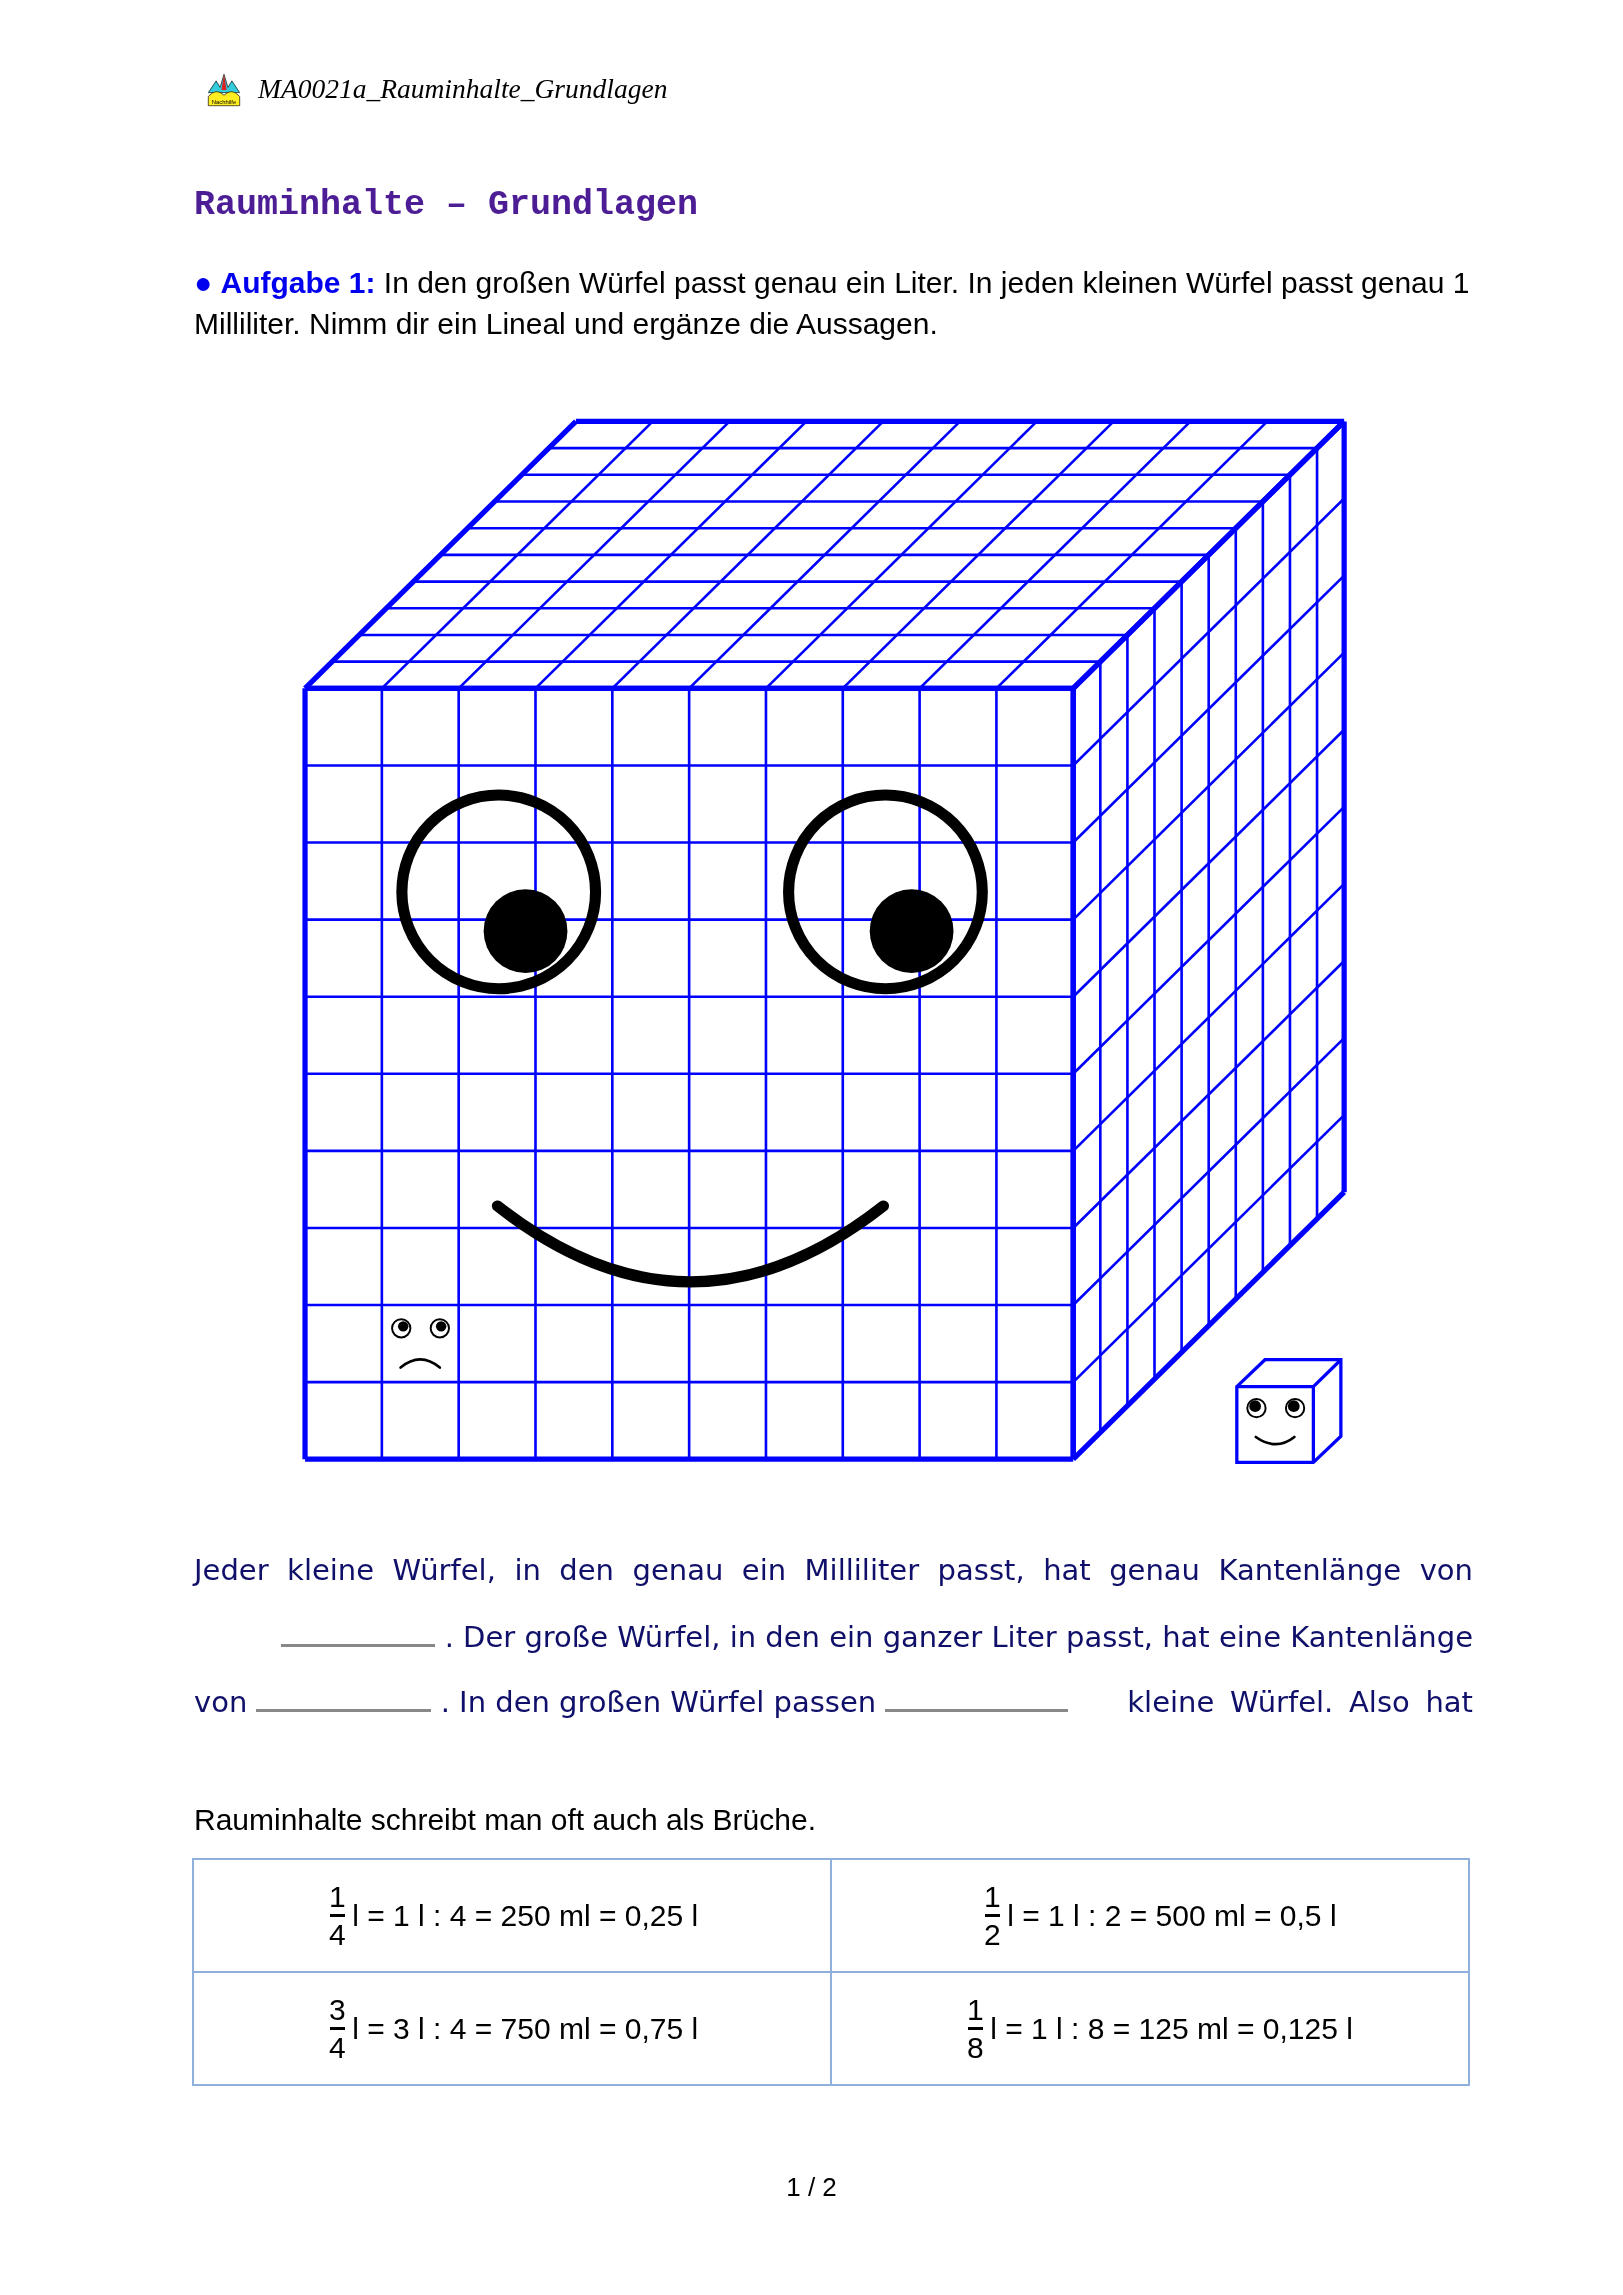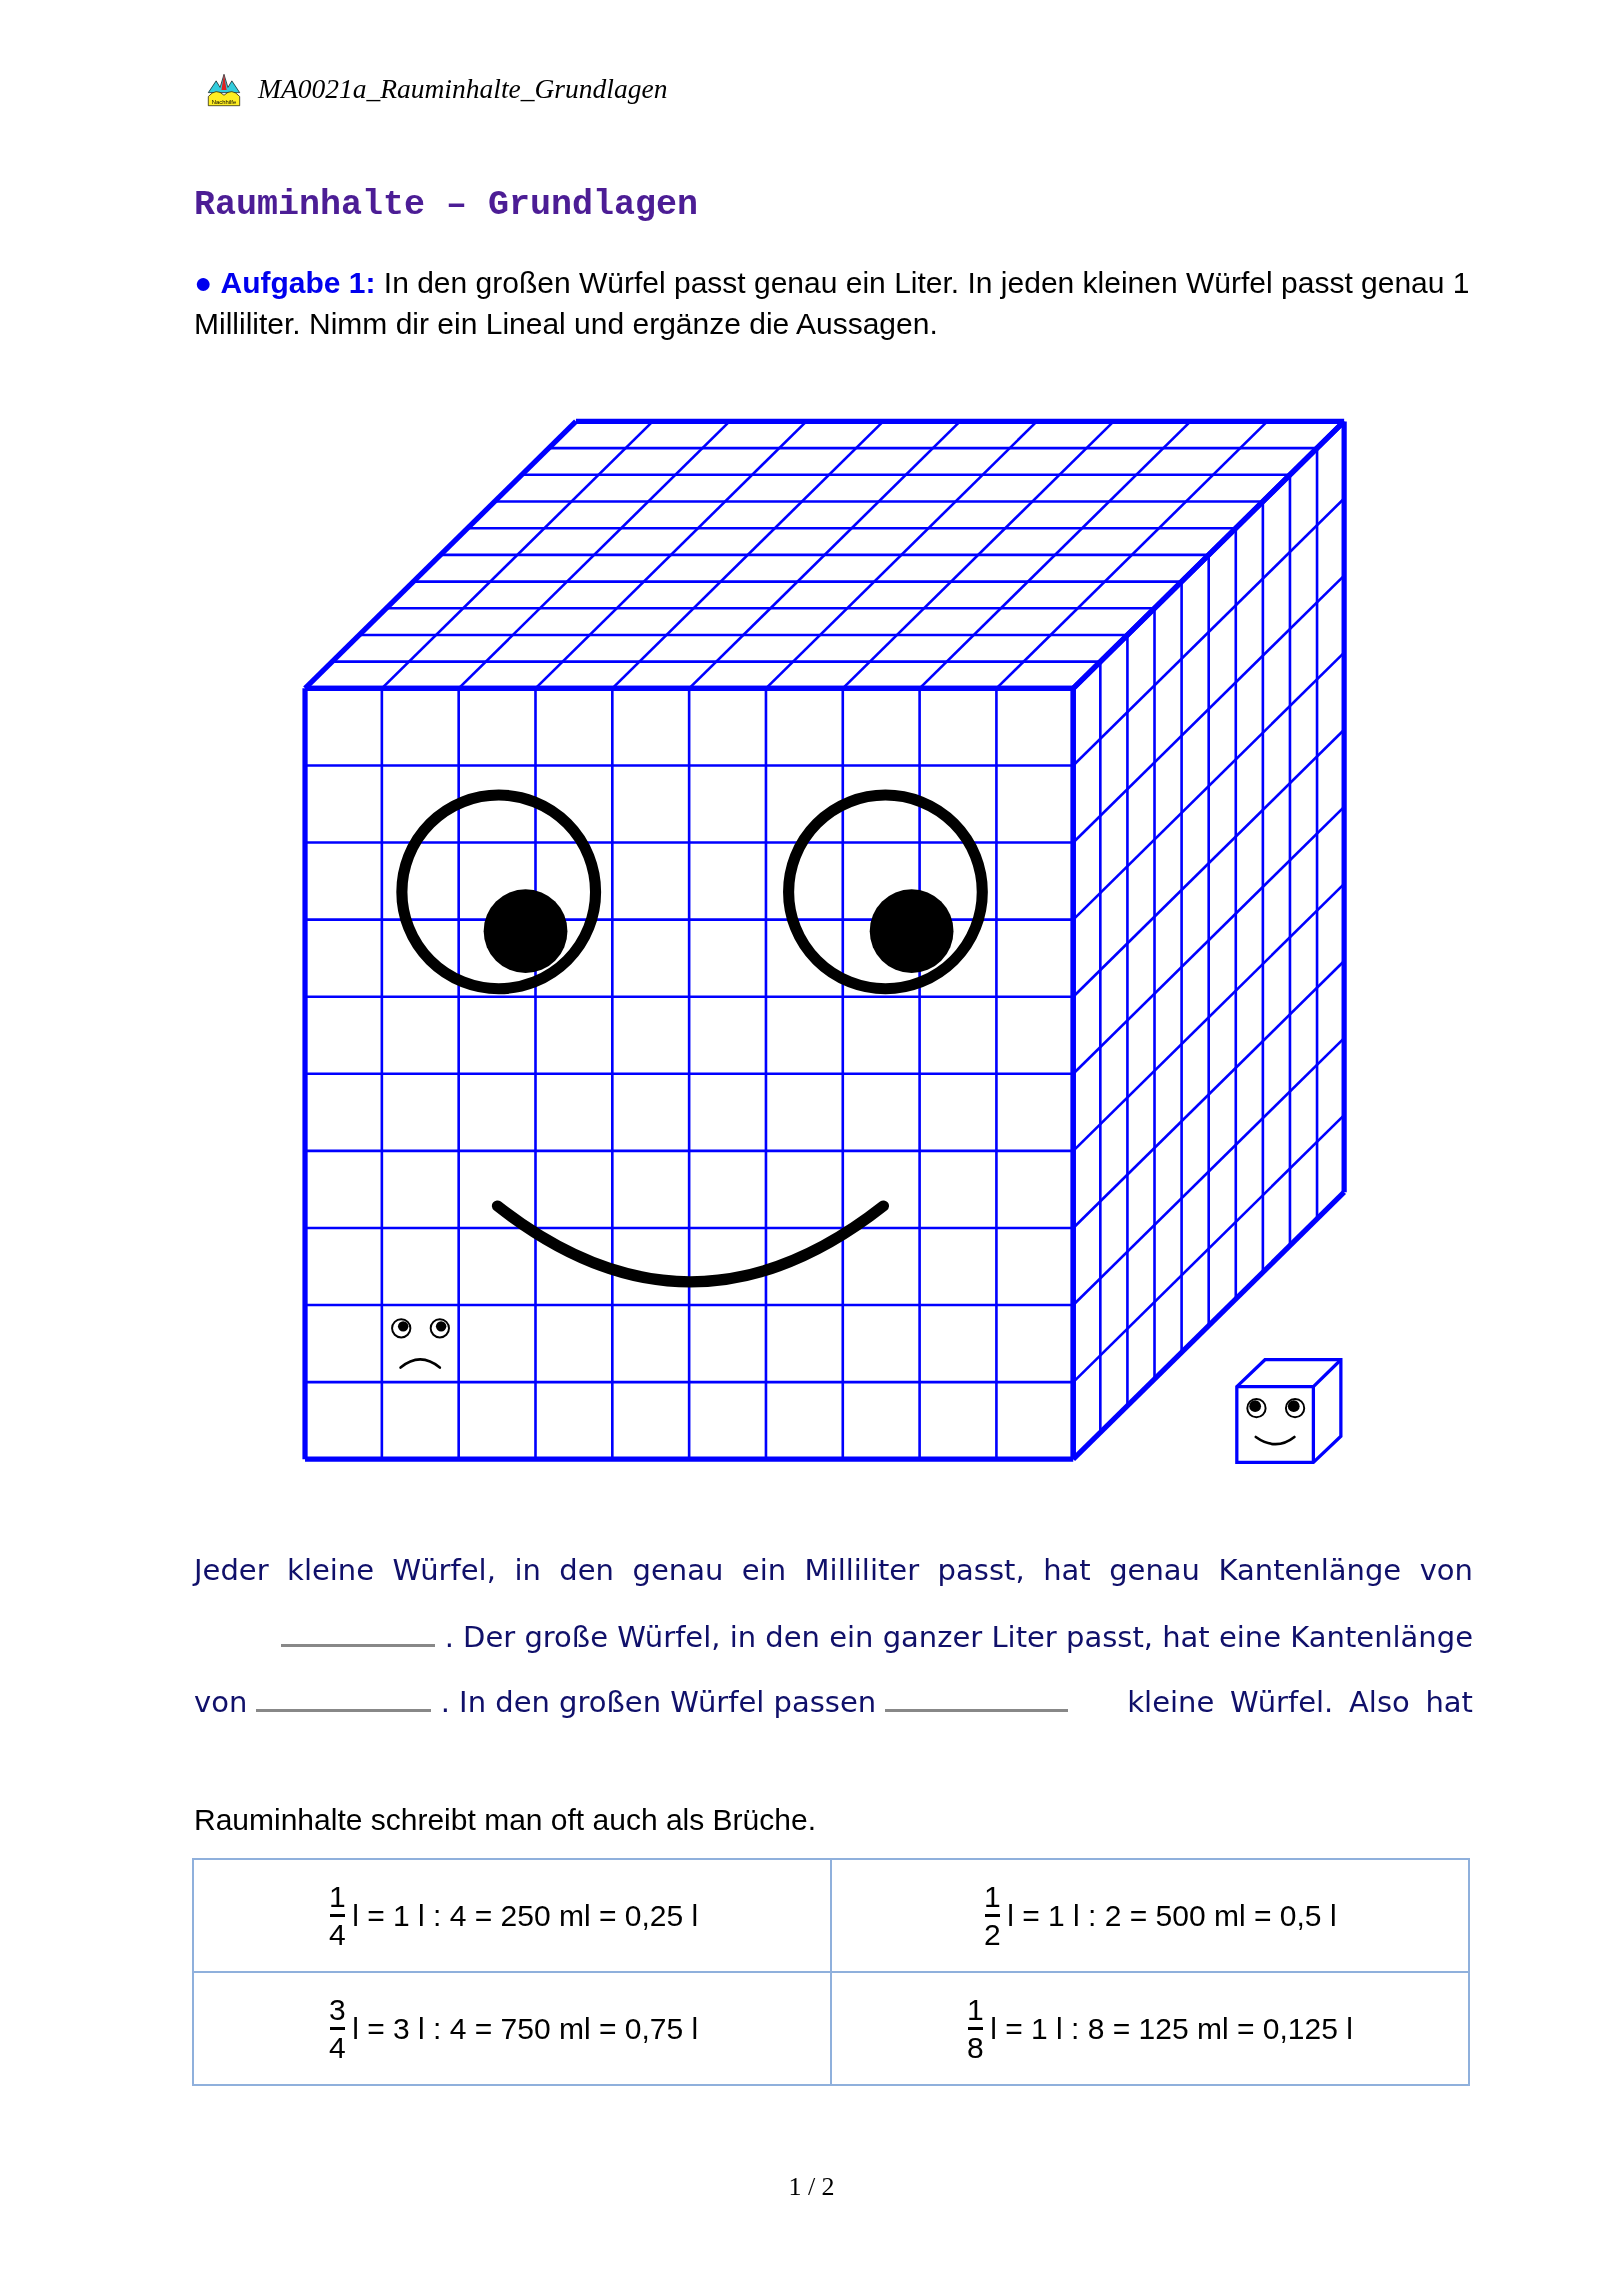--- a/index.html
+++ b/index.html
@@ -16,21 +16,21 @@
   .fill-line.left { justify-content:flex-end; gap:9.2px; }
   .blank { display:inline-block; border-bottom:3.9px solid #888; height:26px; vertical-align:baseline; }
   .intro { position:absolute; left:194px; top:1803px; font-family:"Liberation Sans", sans-serif; font-size:30px; color:#000;text-align:right; }
   table.fractions { position:absolute; left:192px; top:1858px; width:1278px; height:225px; border-collapse:collapse; }
   table.fractions td { border:2px solid #8fb0dc; width:50%; height:109px; font-family:"Liberation Sans", sans-serif; font-size:30px; color:#000; }
   .cell-inner { display:flex; align-items:center; }
   .cell-inner.l { padding-left:134px; }
   .cell-inner.r { padding-left:151px; }
   .frac { display:inline-flex; flex-direction:column; align-items:center; margin-right:6.5px; font-size:30px; line-height:33px; }
   .frac .bar { width:14.4px; height:2.6px; background:#000; margin:1.3px 0; }
-  .page-num { position:absolute; left:0; width:1623px; top:2172px; text-align:center; font-family:Liberation Serif, serif; font-size:26px; color:#000; }
+  .page-num { position:absolute; left:0; width:1623px; top:2172px; text-align:center; font-family:Liberation Sans, sans-serif; font-size:26px; color:#000; }
 </style>
 </head>
 <body>
 
 <div class="header">
   <svg class="logo" viewBox="0 0 52 52">
     <polygon points="2,30 14,12 20,22 26,2 32,22 38,12 50,30" fill="#33ccdd" stroke="#000" stroke-width="1"></polygon>
     <polygon points="22,26 26,2 30,26" fill="#dd2222"></polygon>
     <path d="M2,50 L2,36 Q14,22 26,34 Q38,22 50,36 L50,50 Z" fill="#ffee22" stroke="#000" stroke-width="1"></path>
     <text x="26" y="47" font-size="9" text-anchor="middle" font-family="Liberation Sans, sans-serif" fill="#000">Nachhilfe</text>

